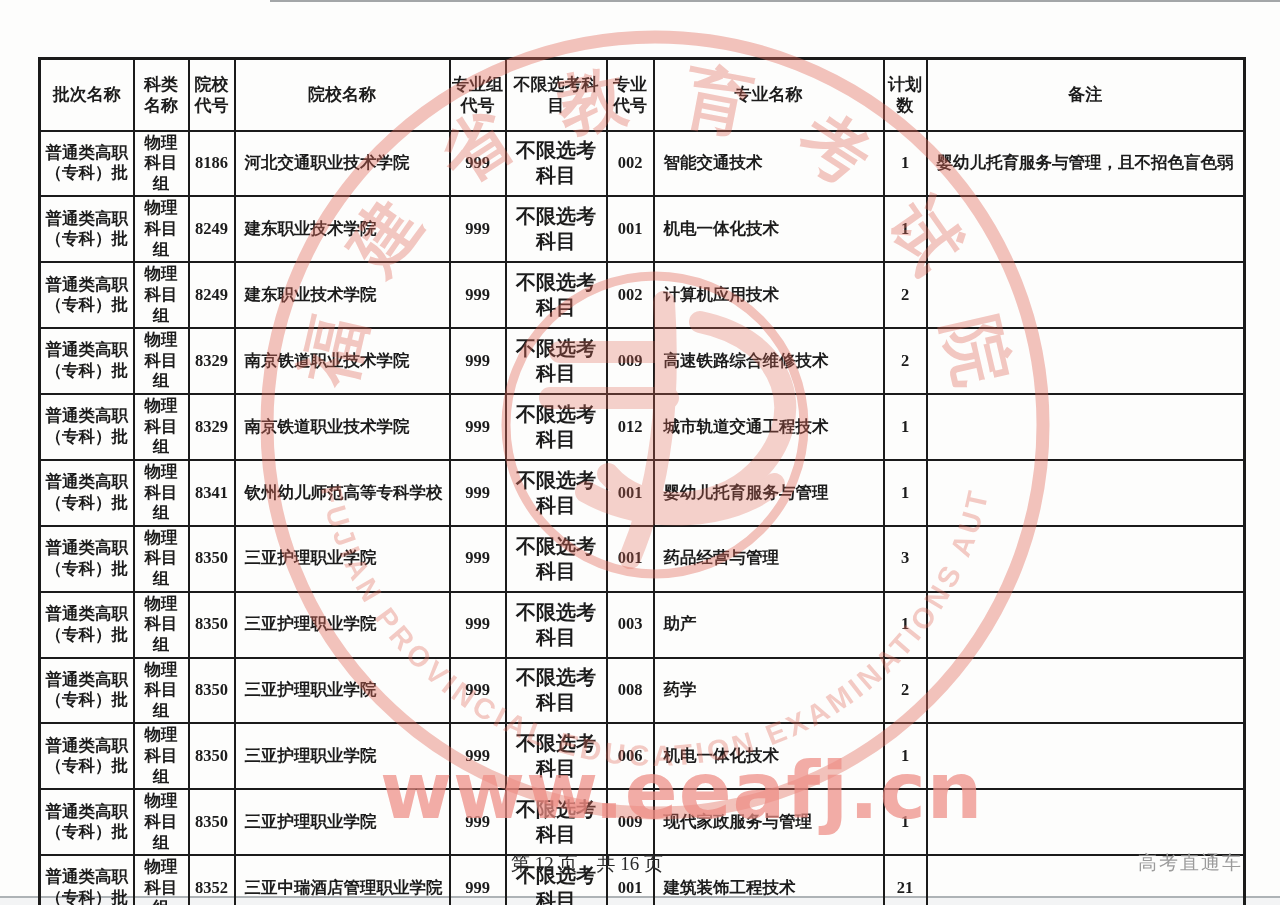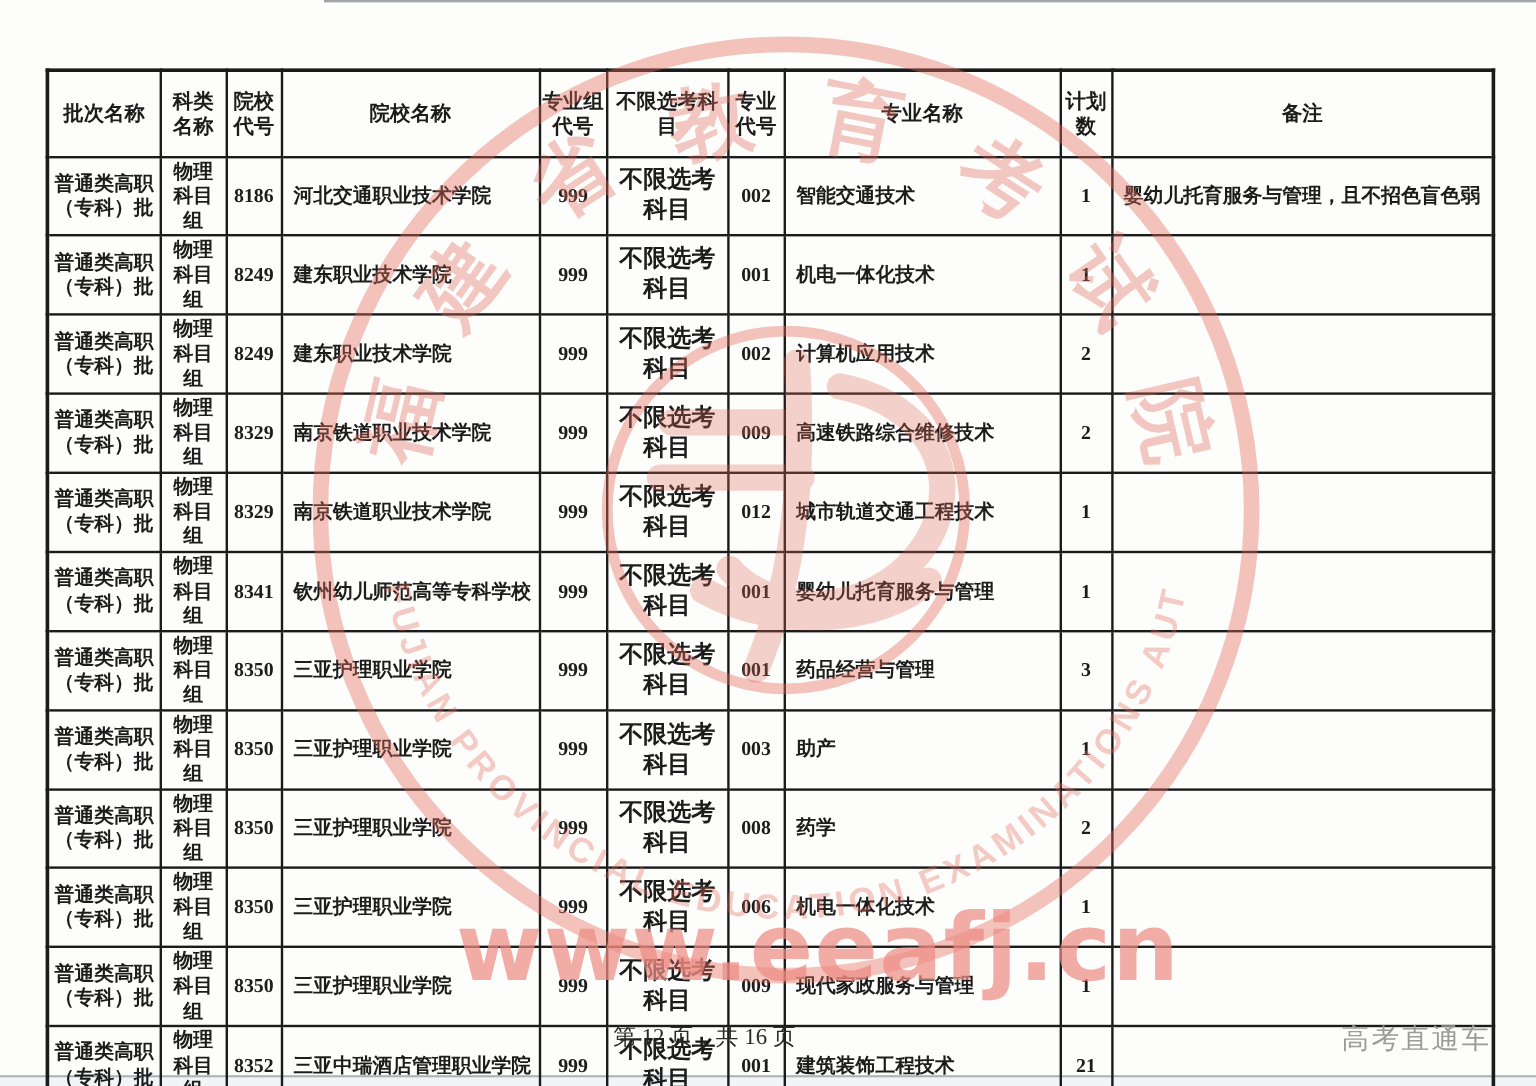--- a/index.html
+++ b/index.html
@@ -28,21 +28,21 @@
   .seal-eng{font-family:"Liberation Sans","DejaVu Sans",sans-serif;font-size:29px;font-weight:700;
             letter-spacing:4px;fill:currentColor;opacity:.34;}
   .seal-emblem{stroke:currentColor;fill:none;stroke-width:22;stroke-linecap:round;opacity:.30;}
 
   #url-watermark{position:absolute;left:380px;top:746px;z-index:3;pointer-events:none;
                  font-family:"DejaVu Sans","Liberation Sans",sans-serif;font-weight:700;
                  font-size:78px;letter-spacing:1px;opacity:.72;}
 
   .footer-page{position:absolute;left:387px;top:851px;width:400px;text-align:center;
                font-size:19px;color:#2a2a2a;z-index:4;}
-  .footer-brand{position:absolute;right:37px;top:850px;font-size:23px;color:#9b9b9b;
+  .footer-brand{position:absolute;right:37px;top:850px;font-size:19px;color:#9b9b9b;
                 letter-spacing:2px;z-index:4;}
 </style>
 </head>
 <body>
 
 <div class="page" data-name="scanned-document-page">
 
   <div class="scan-top-edge" data-name="scan-edge-artifact"></div>
 
   <table class="plan" data-name="admission-plan-table">

